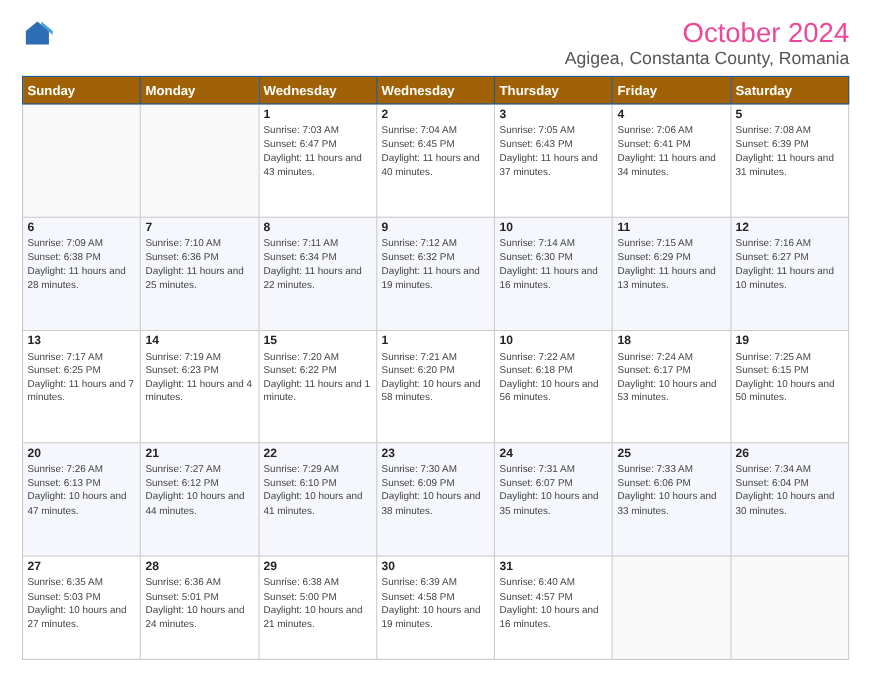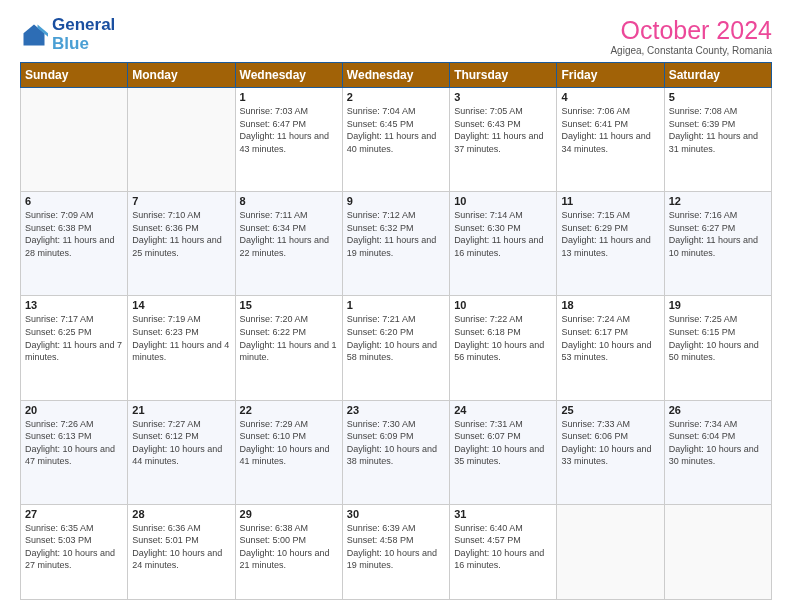--- a/index.html
+++ b/index.html
@@ -40,21 +40,21 @@
     }
     .title-section {
       text-align: right;
     }
     .main-title {
       font-size: 25px;
       color: #ec4899;
       font-weight: normal;
     }
     .subtitle {
-      font-size: 10px;
+      font-size: 16px;
       color: #555;
     }
     .calendar-table {
       width: 100%;
       border-collapse: collapse;
       flex: 1;
     }
     .calendar-table th {
       background-color: #a16207;
       color: #fff;
@@ -98,24 +98,20 @@
 </head>
 <body>
 
 <div class="page">
   <div class="header">
     <div class="logo">
       <svg class="logo-icon" viewBox="0 0 32 32">
         <polygon points="16,4 28,14 28,28 4,28 4,14" fill="#2d6db5"></polygon>
         <polygon points="20,4 32,14 32,18 20,8" fill="#4a9fd4"></polygon>
       </svg>
-      <div style="display:flex;flex-direction:column;line-height:1.1">
-        <span class="logo-text" style="color:#1a4fa0;font-weight:bold;font-size:17px">General</span>
-        <span class="logo-text" style="color:#4a9fd4;font-weight:bold;font-size:17px">Blue</span>
-      </div>
     </div>
     <div class="title-section">
       <div class="main-title">October 2024</div>
       <div class="subtitle">Agigea, Constanta County, Romania</div>
     </div>
   </div>
 
   <table class="calendar-table">
     <thead>
       <tr>

